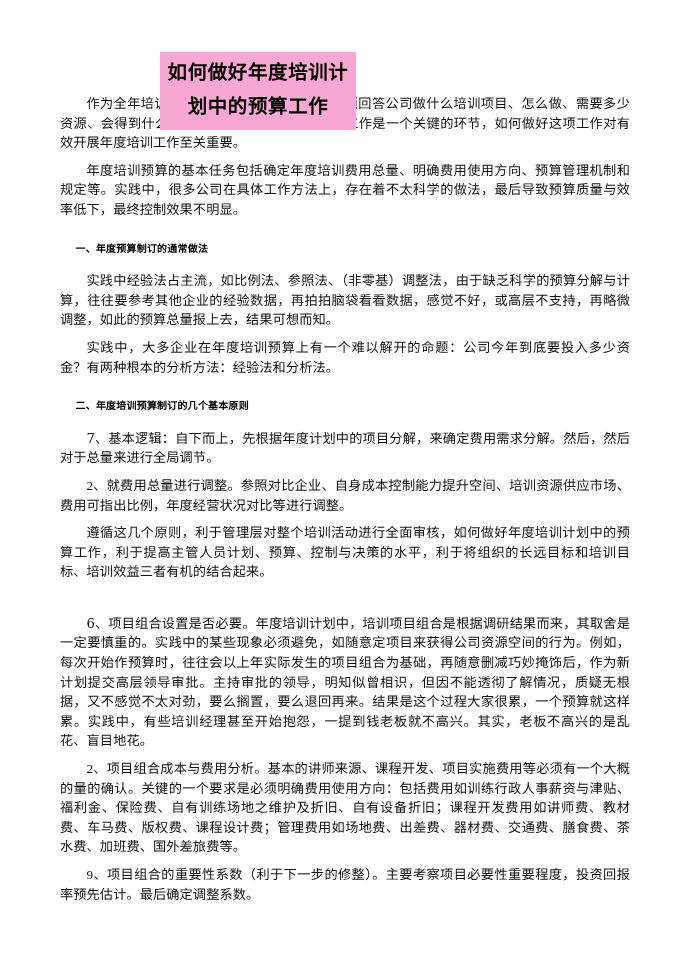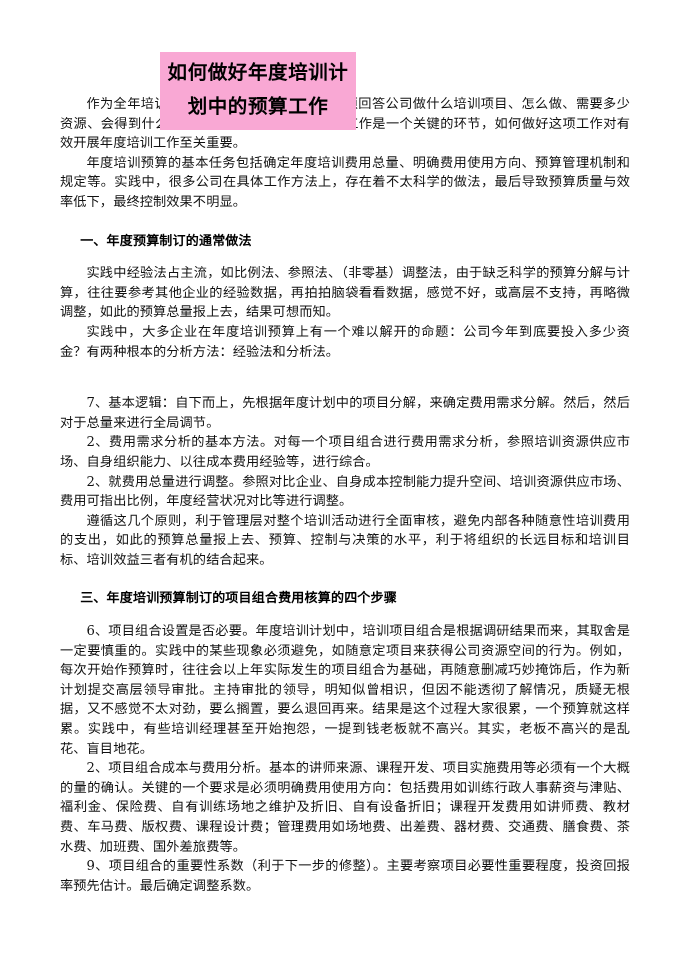--- a/index.html
+++ b/index.html
@@ -42,28 +42,29 @@
     font-size: 13.2px;
     line-height: 19.6px;
     text-align: justify;
     text-justify: inter-ideograph;
     text-indent: 2em;
     letter-spacing: 0.1px;
     color: #111;
   }
 
   p.para + p.para {
-    margin-top: 0px;
+    margin-top: 8px;
+    font-family: Liberation Serif, serif;
   }
 
   
   h2.section-heading {
     margin: 0;
     font-family: "DejaVu Sans", "Liberation Sans", sans-serif;
-    font-size: 13px;
+    font-size: 10px;
     font-weight: bold;
     line-height: 19.6px;
     text-indent: 1.55em;
     letter-spacing: 0.2px;
     color: #000;
   }
 
   .gap-before-heading { height: 19px; }
   .gap-after-heading  { height: 13px; }
 
@@ -100,28 +101,27 @@
     <p class="para">作为全年培训工作的纲领，年度培训计划必须回答公司做什么培训项目、怎么做、需要多少资源、会得到什么收益等基本问题，其中的预算工作是一个关键的环节，如何做好这项工作对有效开展年度培训工作至关重要。</p>
     <p class="para">年度培训预算的基本任务包括确定年度培训费用总量、明确费用使用方向、预算管理机制和规定等。实践中，很多公司在具体工作方法上，存在着不太科学的做法，最后导致预算质量与效率低下，最终控制效果不明显。</p>
 
     <div class="gap-before-heading"></div>
     <h2 class="section-heading">一、年度预算制订的通常做法</h2>
     <div class="gap-after-heading"></div>
     <p class="para">实践中经验法占主流，如比例法、参照法、（非零基）调整法，由于缺乏科学的预算分解与计算，往往要参考其他企业的经验数据，再拍拍脑袋看看数据，感觉不好，或高层不支持，再略微调整，如此的预算总量报上去，结果可想而知。</p>
     <p class="para">实践中，大多企业在年度培训预算上有一个难以解开的命题：公司今年到底要投入多少资金？有两种根本的分析方法：经验法和分析法。</p>
 
     <div class="gap-before-heading"></div>
+    <h2 class="section-heading">二、年度培训预算制订的几个基本原则</h2>
     <div class="gap-after-heading"></div>
     <p class="para">7、基本逻辑：自下而上，先根据年度计划中的项目分解，来确定费用需求分解。然后，然后对于总量来进行全局调节。</p>
-    <p class="para">2、费用需求分析的基本方法。对每一个项目组合进行费用需求分析，参照培训资源供应市场、自身组织能力、以往成本费用经验等，进行综合。</p>
     <p class="para">2、就费用总量进行调整。参照对比企业、自身成本控制能力提升空间、培训资源供应市场、费用可指出比例，年度经营状况对比等进行调整。</p>
-    <p class="para">遵循这几个原则，利于管理层对整个培训活动进行全面审核，避免内部各种随意性培训费用的支出，如此的预算总量报上去、预算、控制与决策的水平，利于将组织的长远目标和培训目标、培训效益三者有机的结合起来。</p>
+    <p class="para">遵循这几个原则，利于管理层对整个培训活动进行全面审核，如何做好年度培训计划中的预算工作，利于提高主管人员计划、预算、控制与决策的水平，利于将组织的长远目标和培训目标、培训效益三者有机的结合起来。</p>
 
     <div class="gap-before-heading"></div>
-    <h2 class="section-heading">三、年度培训预算制订的项目组合费用核算的四个步骤</h2>
     <div class="gap-after-heading"></div>
     <p class="para">6、项目组合设置是否必要。年度培训计划中，培训项目组合是根据调研结果而来，其取舍是一定要慎重的。实践中的某些现象必须避免，如随意定项目来获得公司资源空间的行为。例如，每次开始作预算时，往往会以上年实际发生的项目组合为基础，再随意删减巧妙掩饰后，作为新计划提交高层领导审批。主持审批的领导，明知似曾相识，但因不能透彻了解情况，质疑无根据，又不感觉不太对劲，要么搁置，要么退回再来。结果是这个过程大家很累，一个预算就这样累。实践中，有些培训经理甚至开始抱怨，一提到钱老板就不高兴。其实，老板不高兴的是乱花、盲目地花。</p>
     <p class="para">2、项目组合成本与费用分析。基本的讲师来源、课程开发、项目实施费用等必须有一个大概的量的确认。关键的一个要求是必须明确费用使用方向：包括费用如训练行政人事薪资与津贴、福利金、保险费、自有训练场地之维护及折旧、自有设备折旧；课程开发费用如讲师费、教材费、车马费、版权费、课程设计费；管理费用如场地费、出差费、器材费、交通费、膳食费、茶水费、加班费、国外差旅费等。</p>
     <p class="para">9、项目组合的重要性系数（利于下一步的修整）。主要考察项目必要性重要程度，投资回报率预先估计。最后确定调整系数。</p>
 
   </div>
 
   <div class="title-box">
     <span class="title-text">如何做好年度培训计划中的预算工作</span>
   </div>

